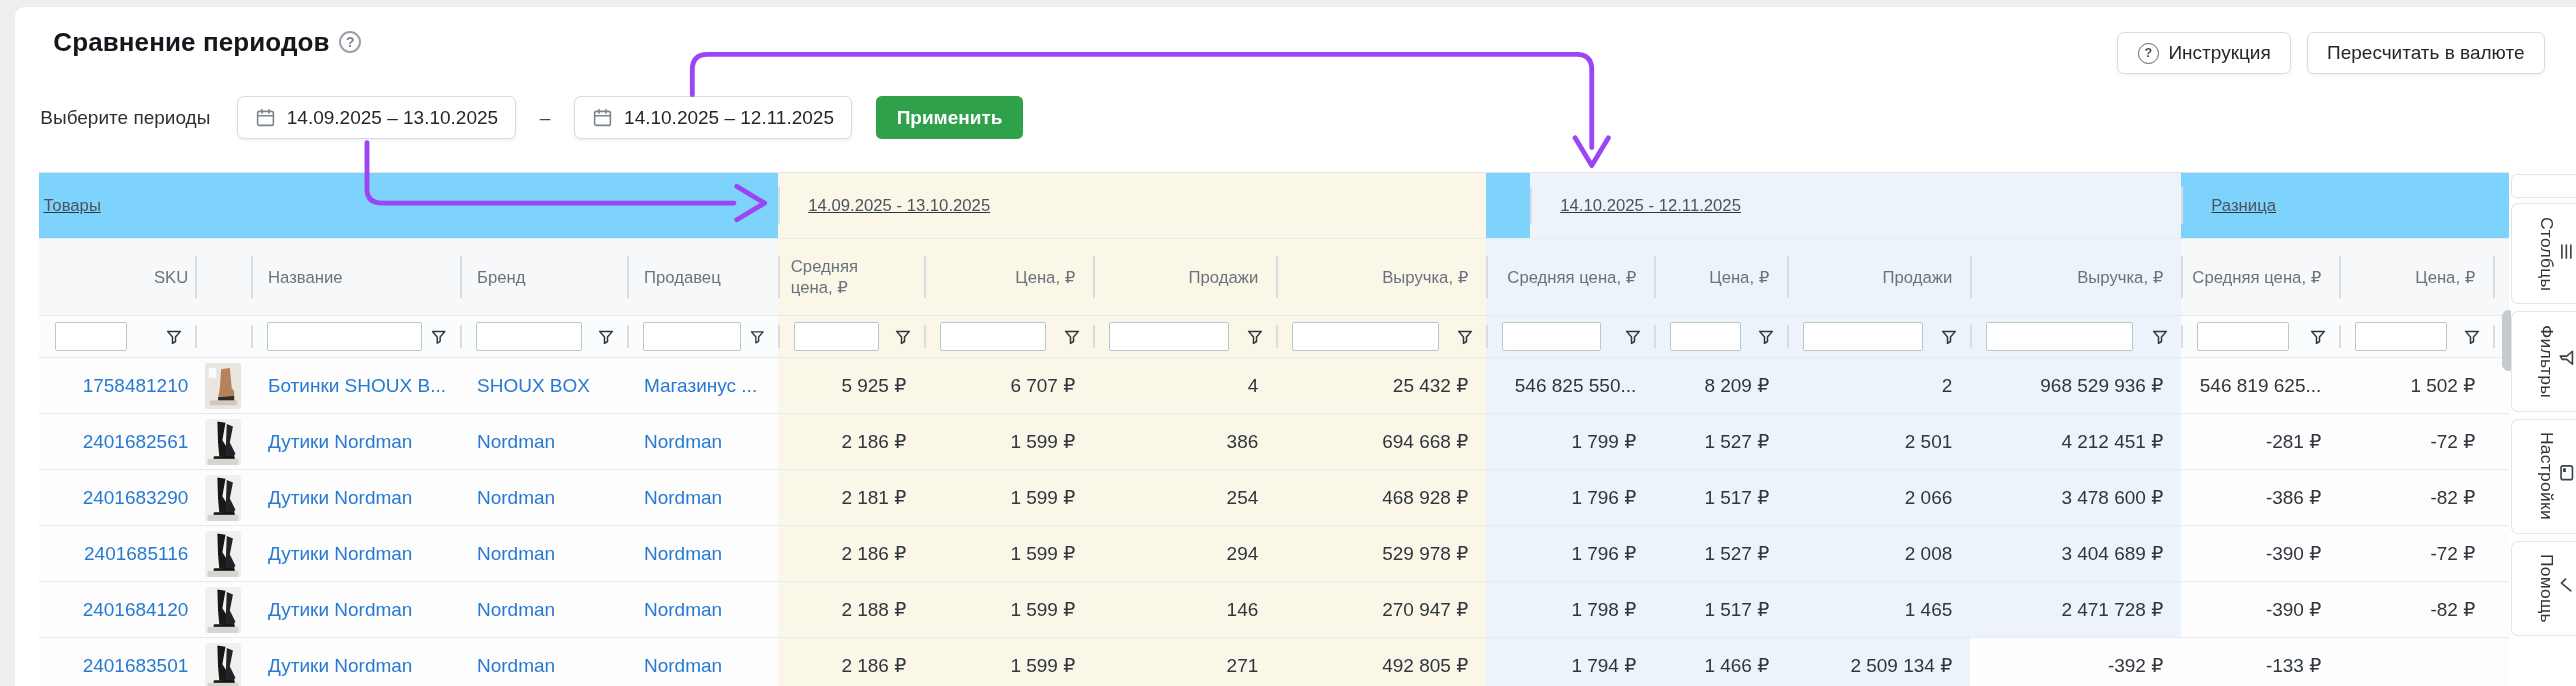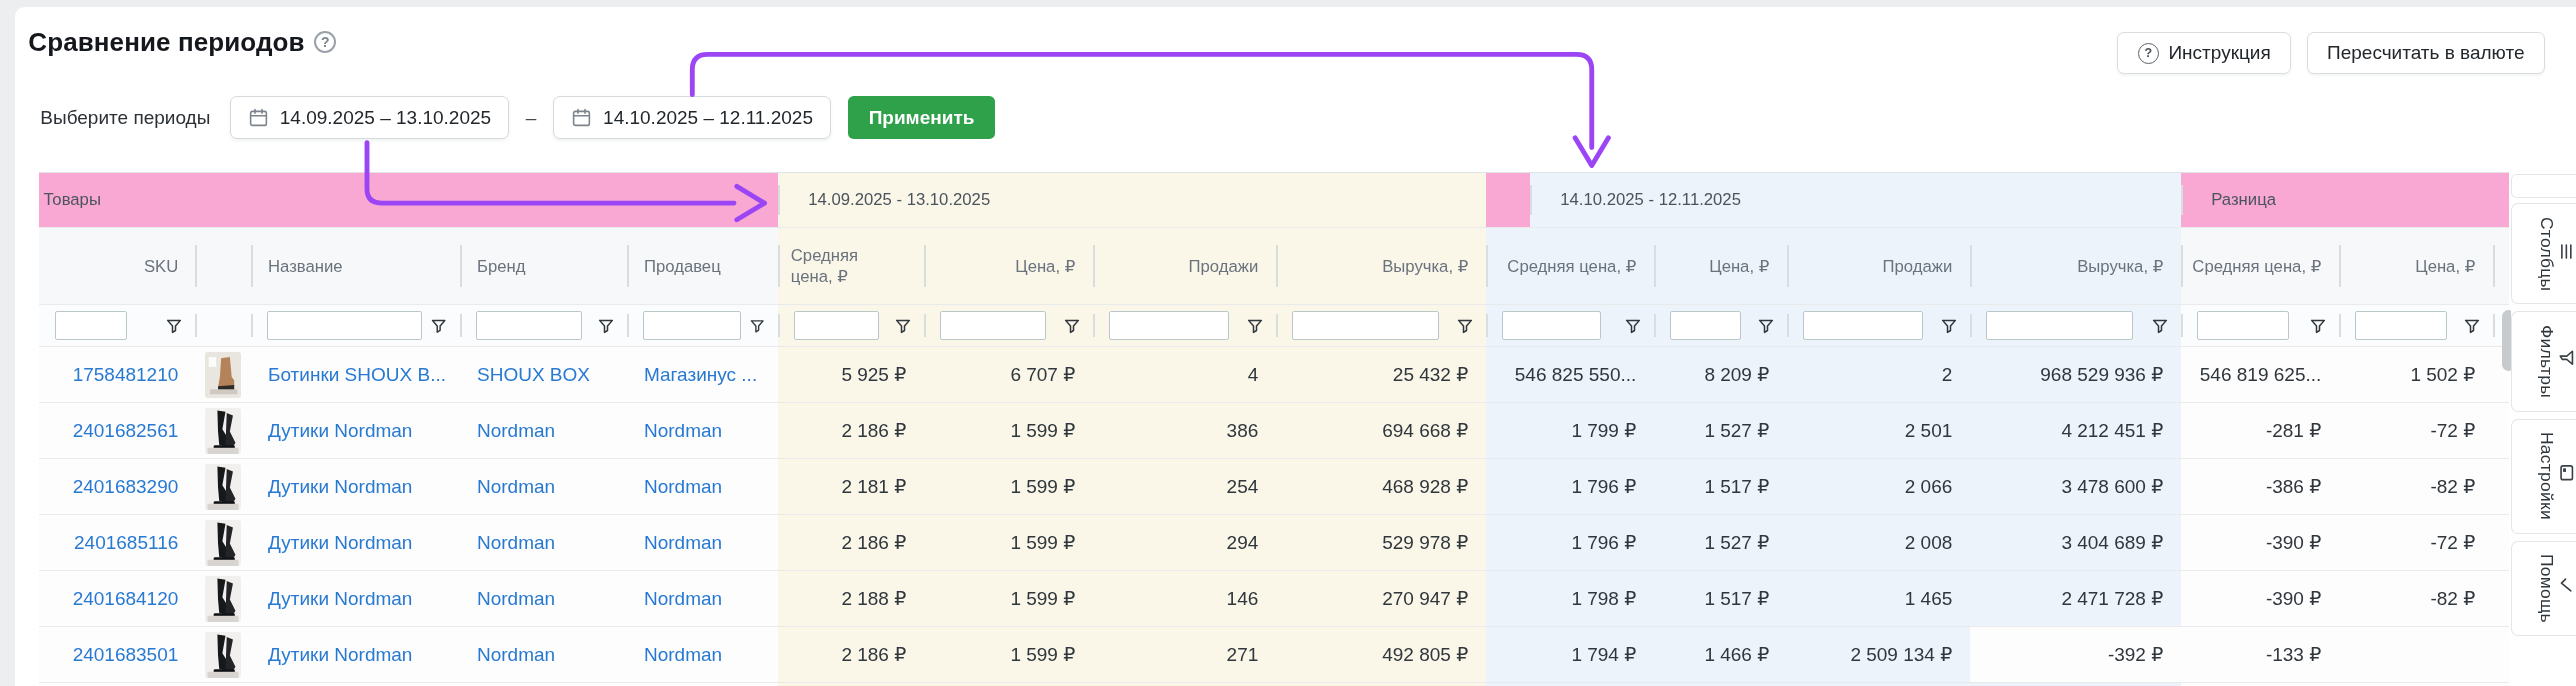--- a/index.html
+++ b/index.html
@@ -8,41 +8,41 @@
     background: #eceef0;
     font-family: "Liberation Sans", "DejaVu Sans", sans-serif;
     color: #2f363c;
     position: relative;
   }
   .panel {
     position: absolute; left: 15.3px; top: 7px; right: 0; bottom: 0;
     background: #ffffff; border-radius: 9.7px 0 0 0;
   }
   
-  .title-row { position: absolute; left: 13px; top: 19.5px; display: flex; align-items: center; gap: 9.7px; }
+  .title-row { position: absolute; left: 38px; top: 19.5px; display: flex; align-items: center; gap: 9.7px; }
   .page-title { font-size: 26px; font-weight: 700; color: #14181c; letter-spacing: 0.1px; }
   .help-circle {
     width: 22px; height: 22px; border: 2.1px solid #9aa1a8; border-radius: 50%;
     color: #7d858d; font-size: 14px; font-weight: 700;
     display: inline-flex; align-items: center; justify-content: center;
   }
   .top-actions { position: absolute; right: 31px; top: 25px; display: flex; gap: 15.3px; }
   .ghost-btn {
     height: 42px; padding: 0 19.5px; background: #fff;
     border: 1.4px solid #d9dde0; border-radius: 7px;
     font-family: inherit; font-size: 19px; color: #22272c;
     display: inline-flex; align-items: center; gap: 9.7px;
     box-shadow: 0 1.4px 2.8px rgba(20,30,40,.05); cursor: pointer;
   }
   .q-icon {
     width: 21px; height: 21px; border: 1.7px solid #596169; border-radius: 50%;
     color: #464e55; font-size: 12.5px; font-weight: 700;
     display: inline-flex; align-items: center; justify-content: center;
   }
-  .controls-row { position: absolute; left: 25px; top: 89px; display: flex; align-items: center; gap: 17px; }
+  .controls-row { position: absolute; left: 25px; top: 89px; display: flex; align-items: center; gap: 24px; }
   .controls-label { font-size: 19px; color: #2c3136; margin-right: 2.8px; }
   .date-picker {
     height: 43px; padding: 0 16.7px; background: #fff;
     border: 1.4px solid #d5dadd; border-radius: 7px;
     display: inline-flex; align-items: center; gap: 11px;
     font-size: 19px; color: #22272c;
     box-shadow: 0 1.4px 3.5px rgba(20,30,40,.06); cursor: pointer;
   }
   .dash { font-size: 19px; color: #444a50; }
   .apply-btn {
@@ -52,31 +52,31 @@
   
   .table {
     position: absolute; left: 24px; top: 165px; right: 67px; bottom: 0;
     border-top: 1.4px solid #e0e4e6; overflow: hidden; background: #fff; z-index: 10;
   }
   .grid-row {
     display: grid;
     grid-template-columns: 156px 56px 209px 167px 151px 146px 169px 183px 210px 168px 133px 183px 211px 158px 154px 17.4px;
     border-bottom: 1.4px solid #e8eaec;
   }
-  .row-group   { height: 55px;  background: #f9a8d4; }
+  .row-group   { height: 66px;  background: #7dd3fc; text-decoration: underline; }
   .row-colhdr  { height: 77px; background: #f7f8f9; }
   .row-filter  { height: 42px;  background: #fbfcfd; }
   .row-data    { height: 56px;  background: #fdfdfe; }
   .row-partial { height: 11px;  background: #fdfdfe; border-bottom: none; }
   .c { display: flex; align-items: center; overflow: hidden; position: relative; }
   .sec-p1 { background: #faf6e8; }
   .sec-p2 { background: #ecf3fa; }
   .txt { padding-left: 16.7px; }
   .num { justify-content: flex-end; padding-right: 18px; text-align: right; }
-  .sku-col { padding-right: 17px; }
+  .sku-col { padding-right: 7px; }
   .group-cell { font-size: 16.7px; color: #4b545c; padding-left: 30px; }
   .group-products { padding-left: 4.2px; }
   .hdr-cell { font-size: 16.7px; color: #6a737d; line-height: 21px; }
   .hdr-left { justify-content: flex-start; text-align: left; padding-left: 12.5px; padding-right: 28px; }
   .sep::before {
     content: ""; position: absolute; left: 0; top: 22%; height: 56%; width: 1.4px; background: #d9dde0;
   }
   .filter-cell { justify-content: space-between; padding: 0 12.5px 0 15.3px; gap: 8.3px; }
   .filter-input {
     height: 29px; border: 1.4px solid #b9c7ca; border-radius: 2.1px; background: #fff;

